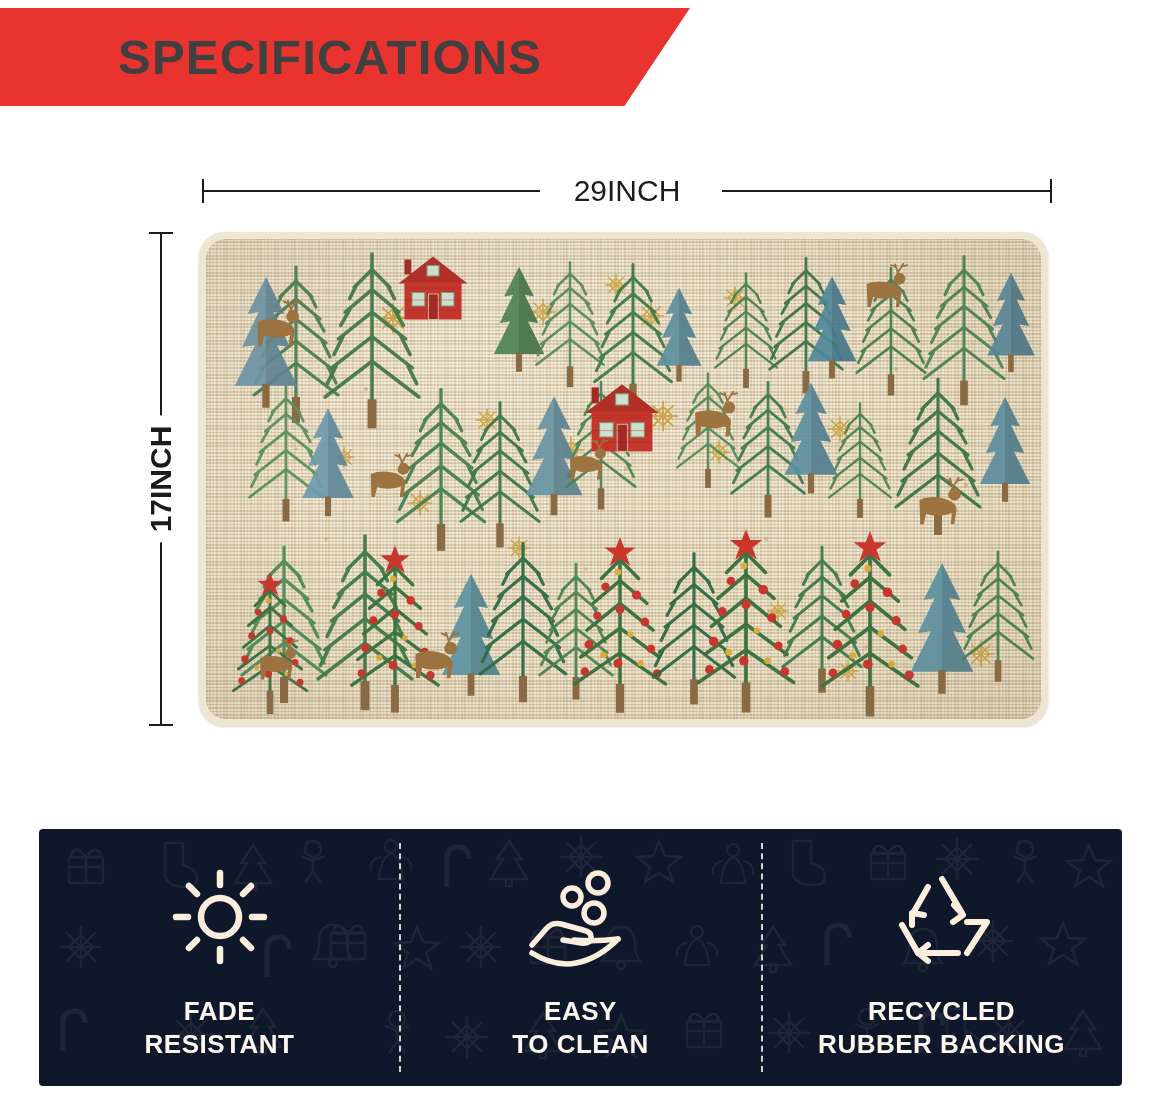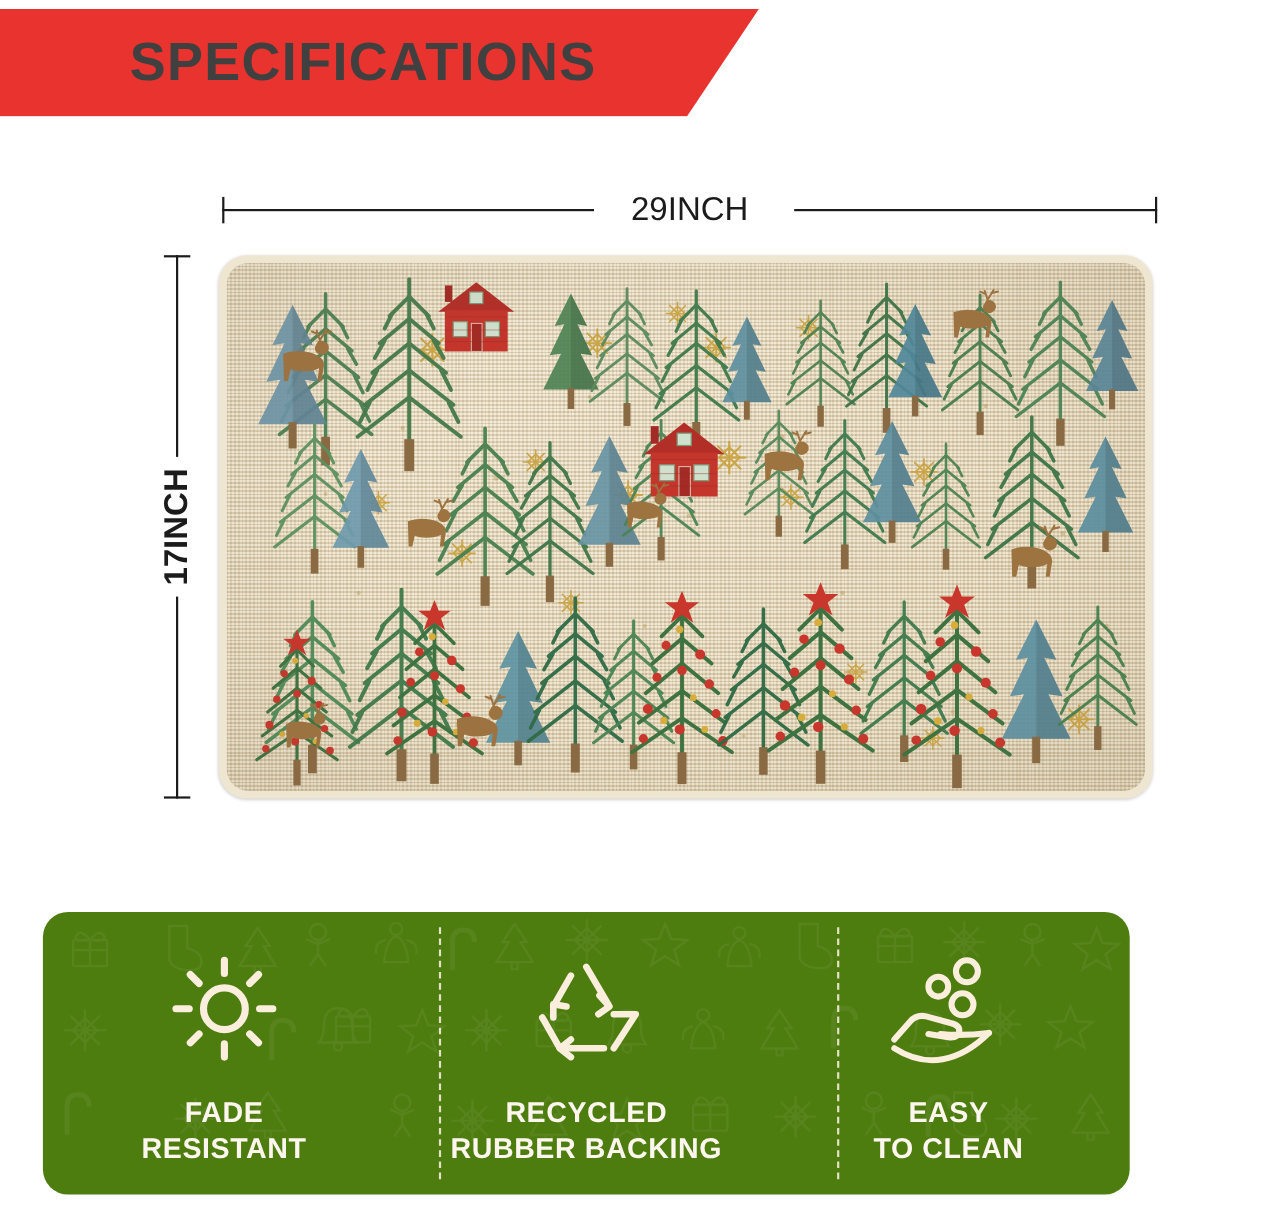--- a/index.html
+++ b/index.html
@@ -126,23 +126,23 @@
   #rug .vignette {
     position: absolute; inset: 0;
     pointer-events: none;
     background: radial-gradient(ellipse at 50% 50%, rgba(0,0,0,0) 55%, rgba(120,100,70,.10) 100%);
   }
 
   
   #features {
     position: absolute;
     left: 39px; top: 829px;
-    width: 988px; height: 257px;
-    background: #4d7c0f;
-    border-radius: 23px;
+    width: 1083px; height: 257px;
+    background: #0f172a;
+    border-radius: 4px;
     overflow: hidden;
     display: flex;
   }
   #features .pattern {
     position: absolute; inset: 0;
     pointer-events: none;
     opacity: .5;
   }
   #features .col {
     position: relative;
@@ -573,45 +573,45 @@
           <line x1="29" y1="75" x2="21" y2="83"></line>
         </g>
       </svg>
     </div>
     <div class="cap-text">FADE
 RESISTANT</div>
   </div>
 
   <div class="col">
     <div class="icon-wrap">
+      <svg width="118" height="100" viewBox="0 0 118 100">
+        <g stroke="#fbeedd" stroke-width="5.5" stroke-linecap="round" stroke-linejoin="round" fill="none">
+          <circle cx="76" cy="16" r="10"></circle>
+          <circle cx="50" cy="30" r="9"></circle>
+          <circle cx="72" cy="46" r="10"></circle>
+          <path d="M10 78 L24 62 q6 -7 15 -5 l22 6 q9 2 8 8 q-1 6 -10 5 l-18 -3"></path>
+          <path d="M10 86 q22 14 44 10 q22 -4 42 -24"></path>
+          <path d="M52 73 q20 2 44 -1"></path>
+        </g>
+      </svg>
+    </div>
+    <div class="cap-text">EASY
+TO CLEAN</div>
+  </div>
+
+  <div class="col">
+    <div class="icon-wrap">
       <svg width="108" height="104" viewBox="0 0 108 104">
         <g stroke="#fbeedd" stroke-width="6" stroke-linecap="round" stroke-linejoin="round" fill="none">
           <path d="M54 14 L74 48"></path>
           <path d="M79 57 L99 57 L79 88"></path>
           <path d="M70 88 L30 88 L14 60"></path>
           <path d="M24 50 L40 22"></path>
           <path d="M66 40 L75 50 L65 57"></path>
           <path d="M40 80 L30 88 L40 96"></path>
           <path d="M24 60 L24 48 L36 50"></path>
         </g>
       </svg>
     </div>
     <div class="cap-text">RECYCLED
 RUBBER BACKING</div>
   </div>
-
-  <div class="col">
-    <div class="icon-wrap">
-      <svg width="118" height="100" viewBox="0 0 118 100">
-        <g stroke="#fbeedd" stroke-width="5.5" stroke-linecap="round" stroke-linejoin="round" fill="none">
-          <circle cx="76" cy="16" r="10"></circle>
-          <circle cx="50" cy="30" r="9"></circle>
-          <circle cx="72" cy="46" r="10"></circle>
-          <path d="M10 78 L24 62 q6 -7 15 -5 l22 6 q9 2 8 8 q-1 6 -10 5 l-18 -3"></path>
-          <path d="M10 86 q22 14 44 10 q22 -4 42 -24"></path>
-          <path d="M52 73 q20 2 44 -1"></path>
-        </g>
-      </svg>
-    </div>
-    <div class="cap-text">EASY
-TO CLEAN</div>
-  </div>
 </div>
 
 </body></html>

